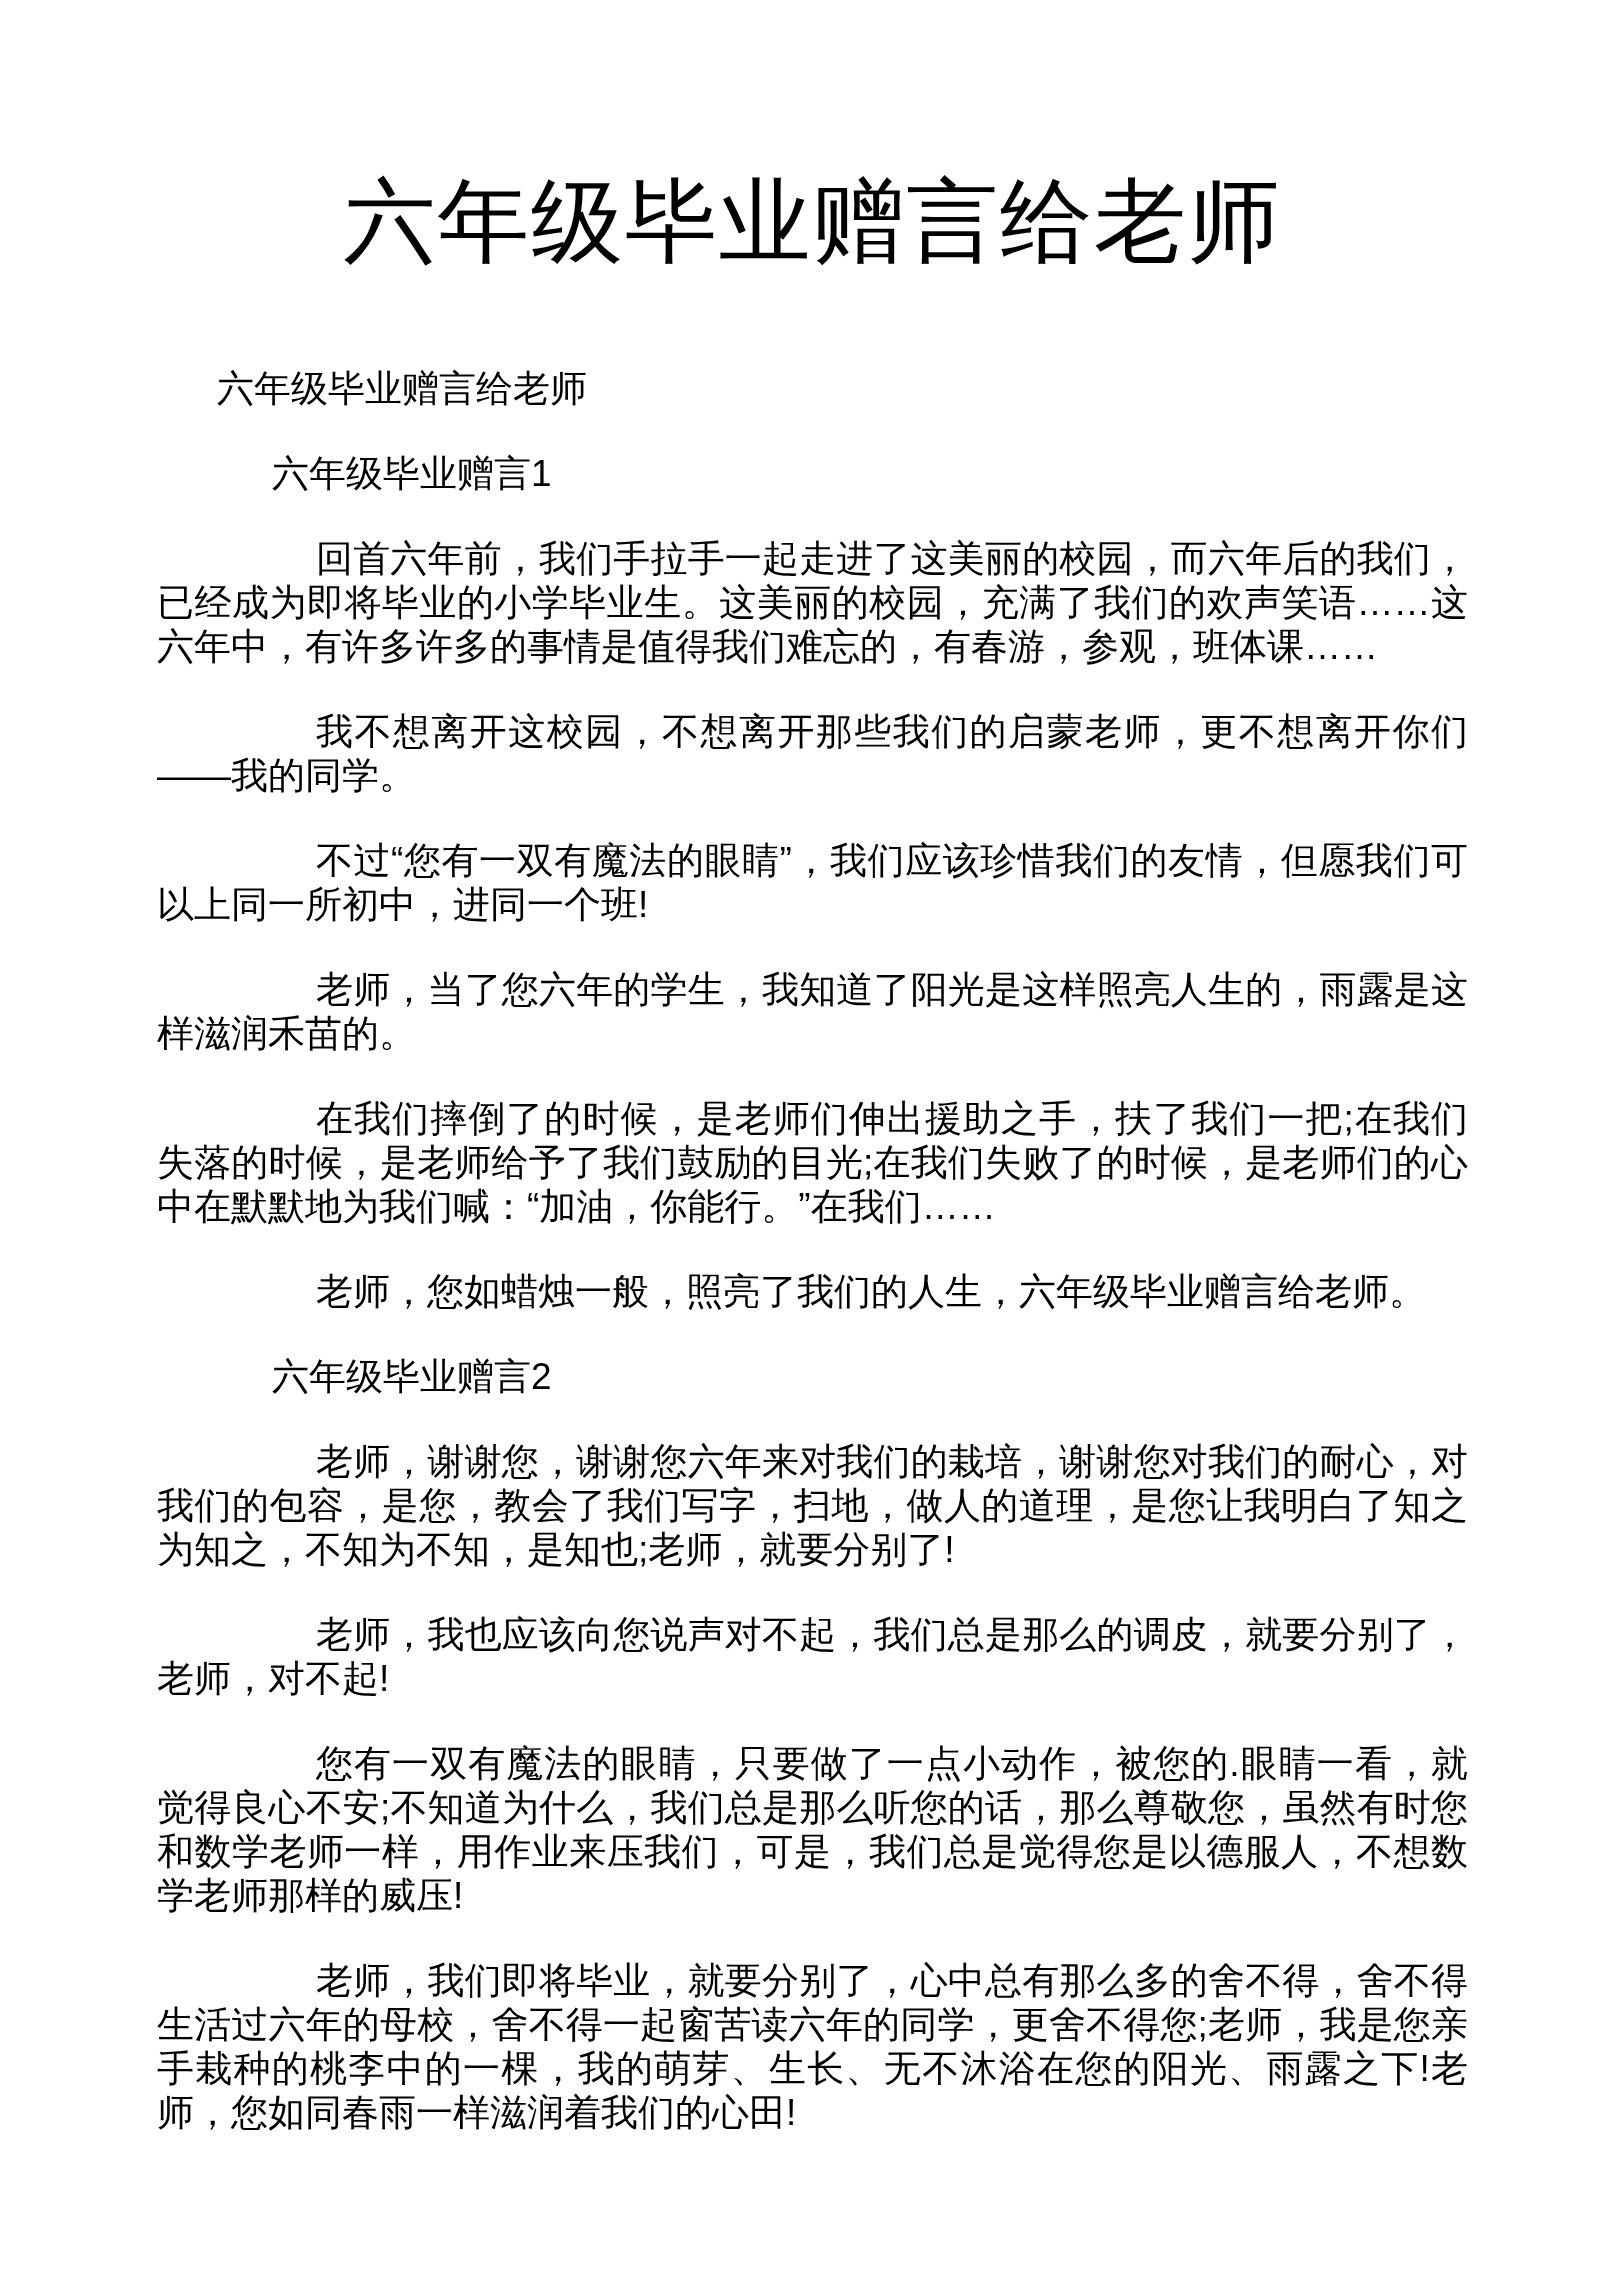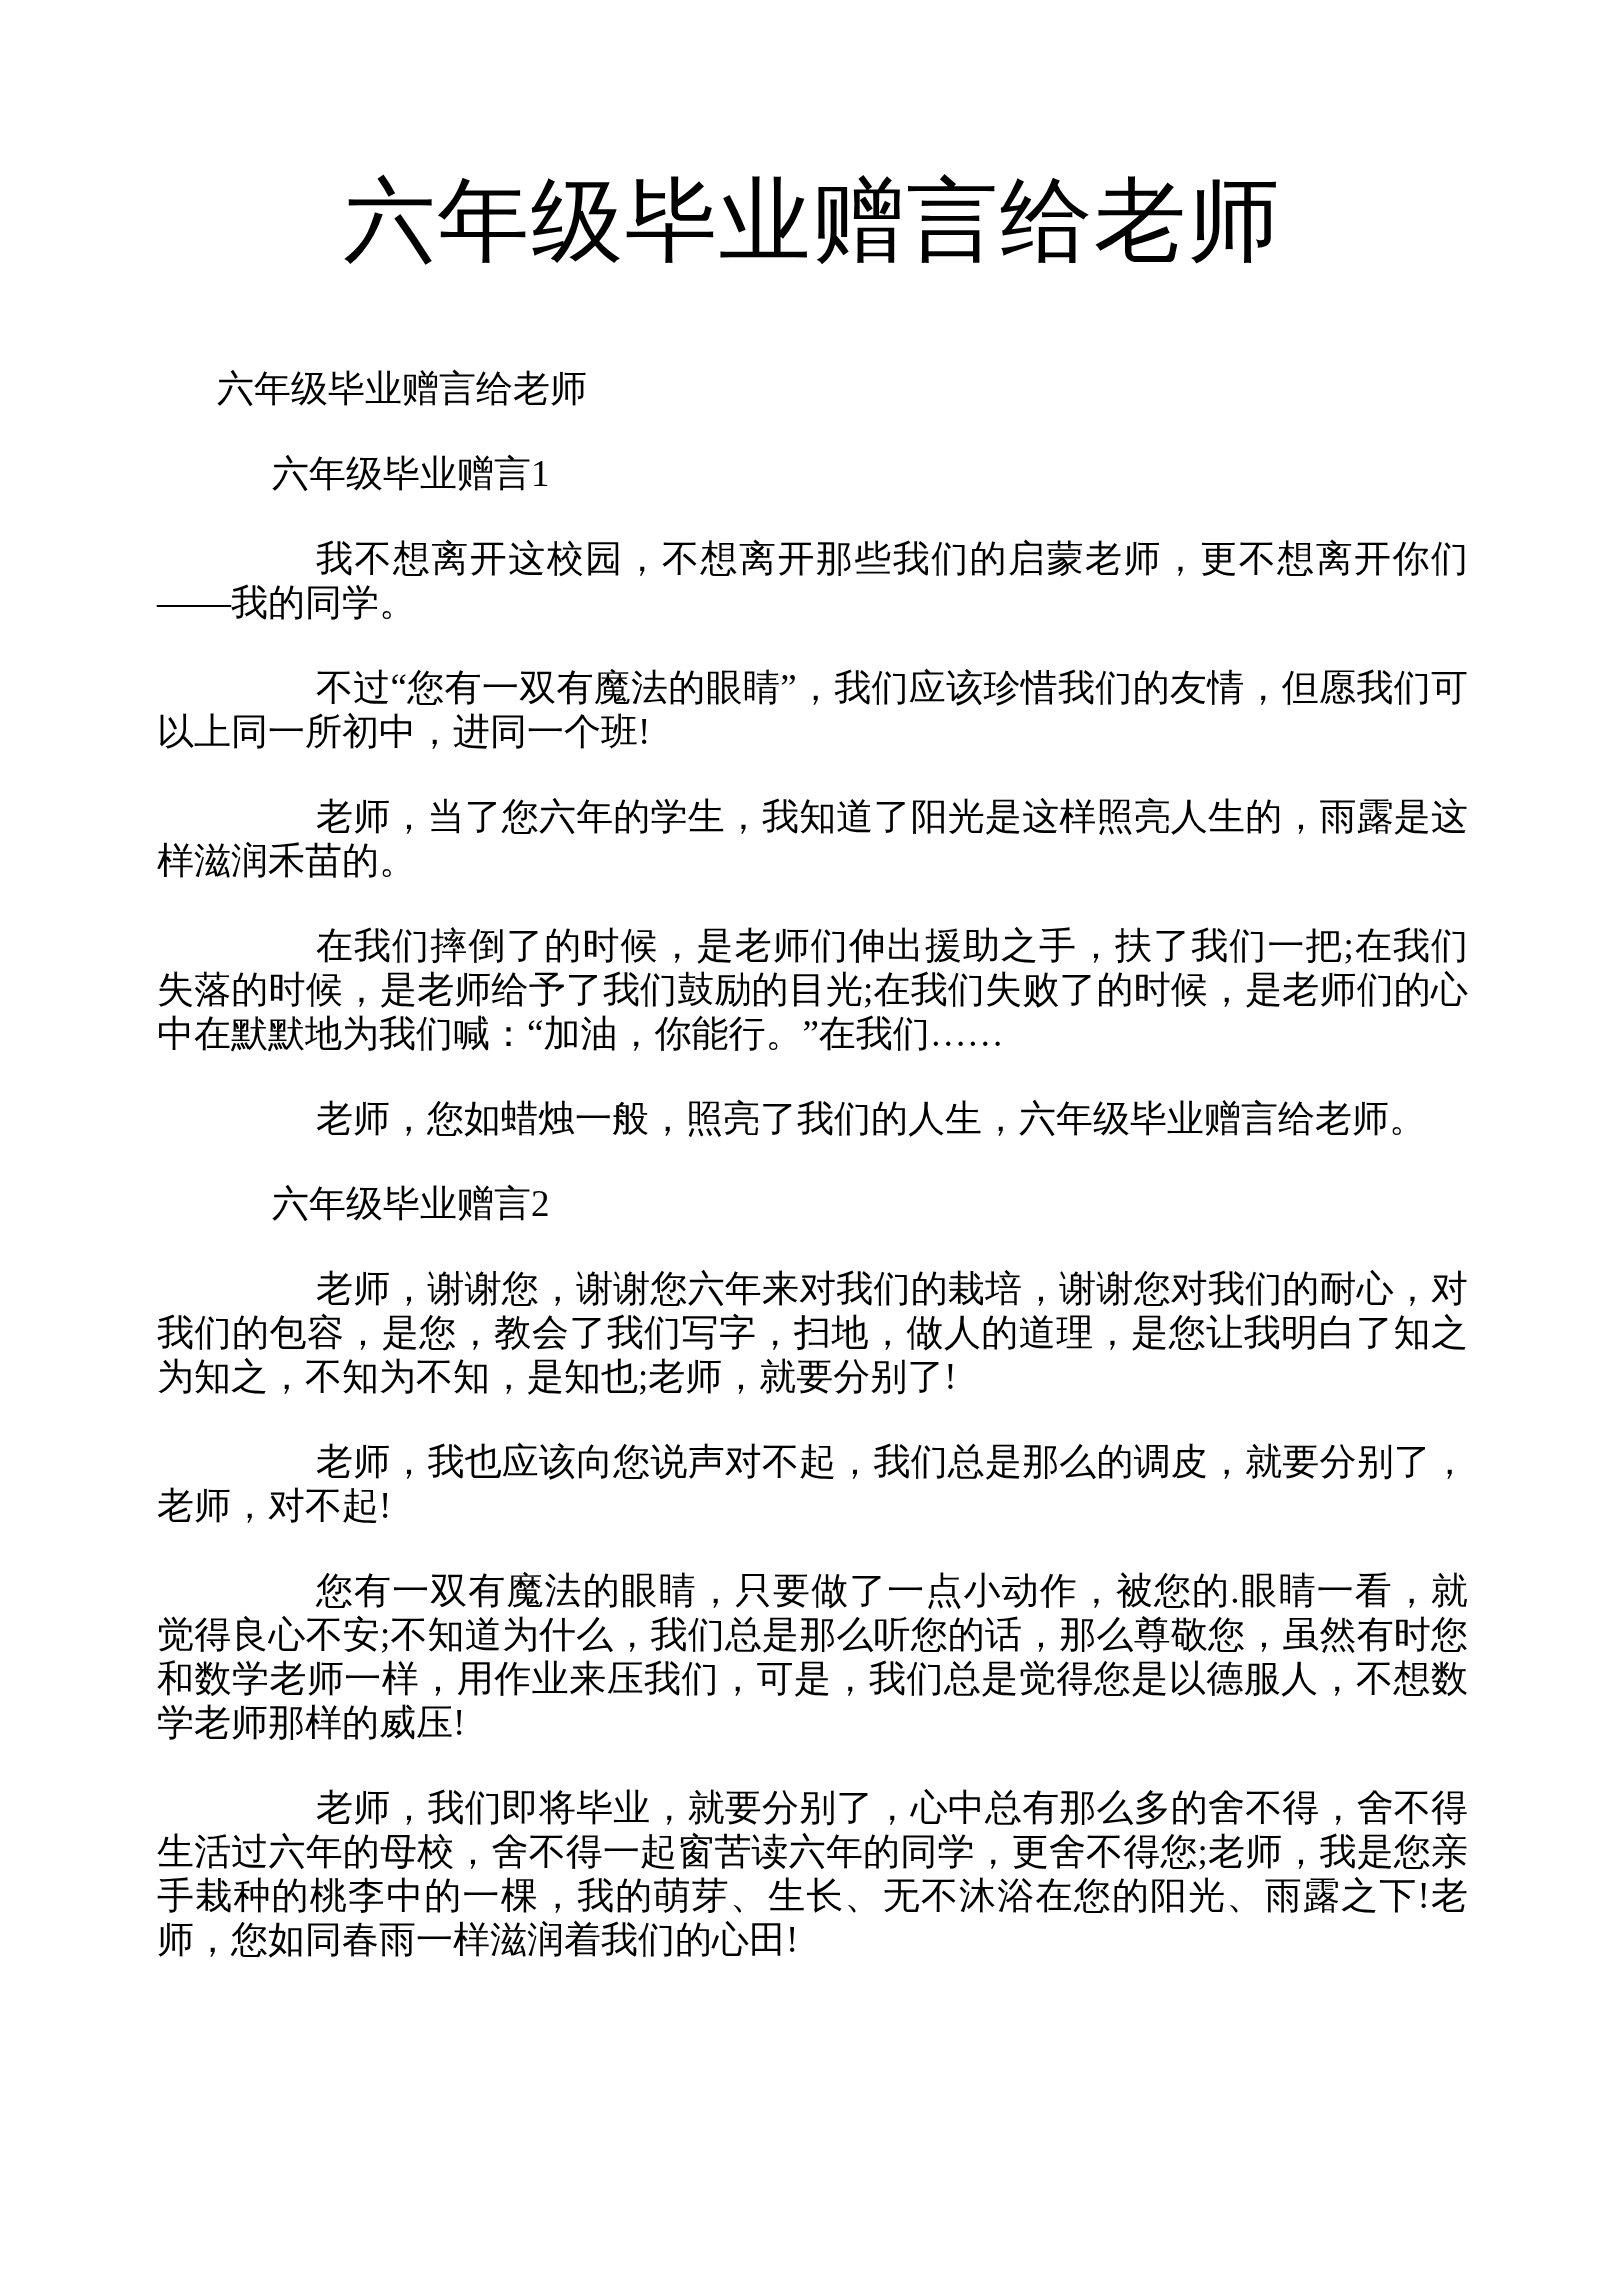--- a/index.html
+++ b/index.html
@@ -7,21 +7,21 @@
     padding: 0;
     background: #ffffff;
   }
   .page {
     position: relative;
     width: 1619px;
     min-height: 2288px;
     margin: 0 auto;
     background: #ffffff;
     color: #000000;
-    font-family: Liberation Serif, serif;
+    font-family: Liberation Sans, sans-serif;
     box-sizing: border-box;
     padding: 175px 151px 111px 157px;
   }
   .doc-title {
     font-size: 92px;
     line-height: 1.0;
     font-weight: normal;
     text-align: center;
     letter-spacing: 1.8px;
     margin: 0 0 100px 0;
@@ -43,20 +43,21 @@
 <body>
 
 <div class="page">
 
   <h1 class="doc-title">六年级毕业赠言给老师</h1>
 
   <p class="block line-intro">六年级毕业赠言给老师</p>
 
   <p class="block line-heading">六年级毕业赠言1</p>
 
+  <p class="block para">回首六年前，我们手拉手一起走进了这美丽的校园，而六年后的我们，已经成为即将毕业的小学毕业生。这美丽的校园，充满了我们的欢声笑语……这六年中，有许多许多的事情是值得我们难忘的，有春游，参观，班体课……</p>
 
   <p class="block para">我不想离开这校园，不想离开那些我们的启蒙老师，更不想离开你们——我的同学。</p>
 
   <p class="block para">不过“您有一双有魔法的眼睛”，我们应该珍惜我们的友情，但愿我们可以上同一所初中，进同一个班!</p>
 
   <p class="block para">老师，当了您六年的学生，我知道了阳光是这样照亮人生的，雨露是这样滋润禾苗的。</p>
 
   <p class="block para">在我们摔倒了的时候，是老师们伸出援助之手，扶了我们一把;在我们失落的时候，是老师给予了我们鼓励的目光;在我们失败了的时候，是老师们的心中在默默地为我们喊：“加油，你能行。”在我们……</p>
 
   <p class="block para">老师，您如蜡烛一般，照亮了我们的人生，六年级毕业赠言给老师。</p>

